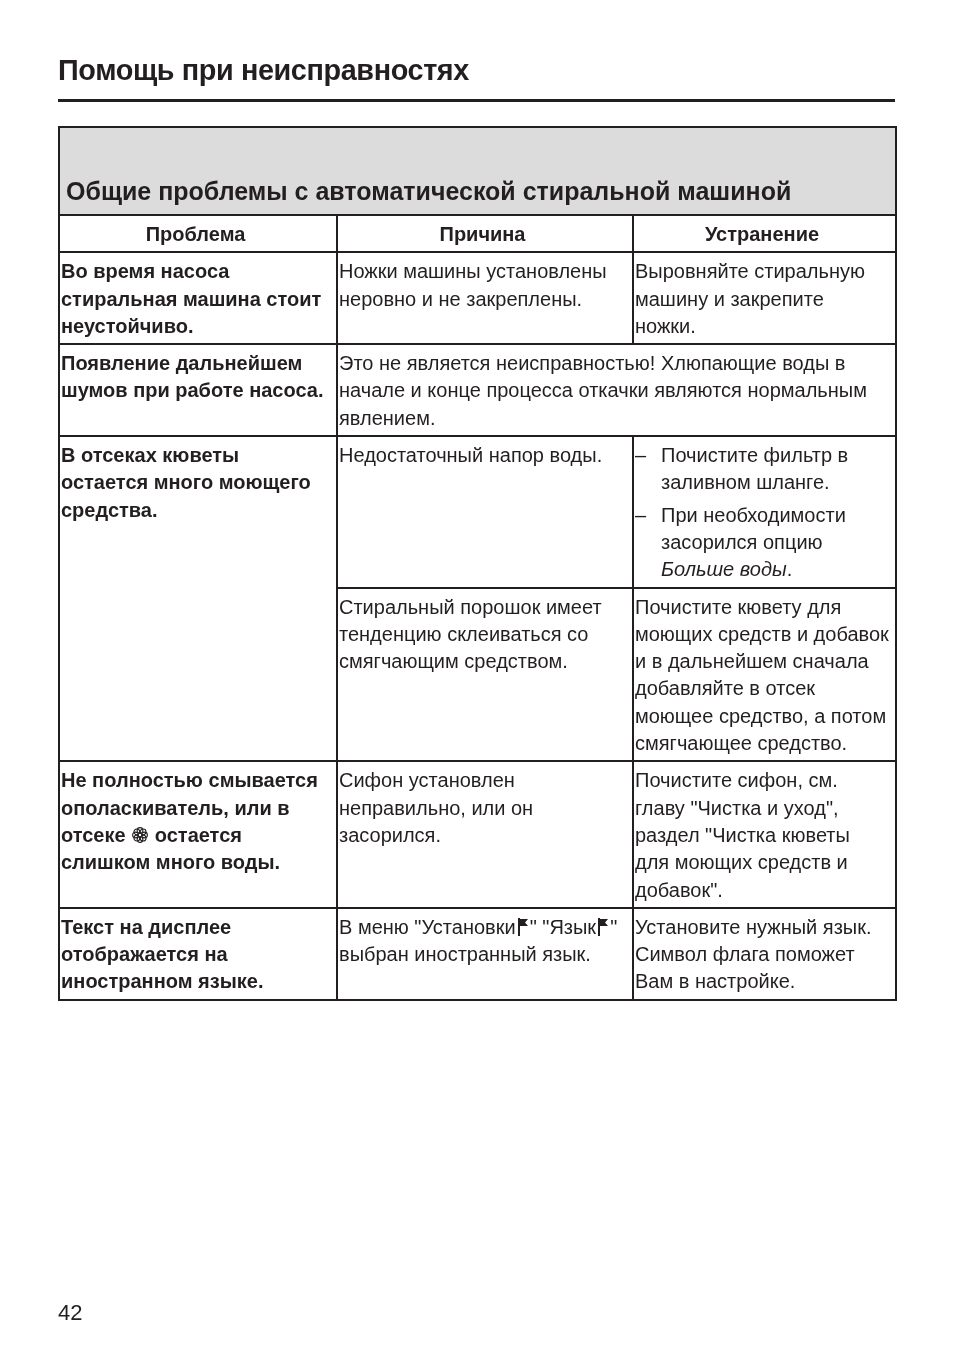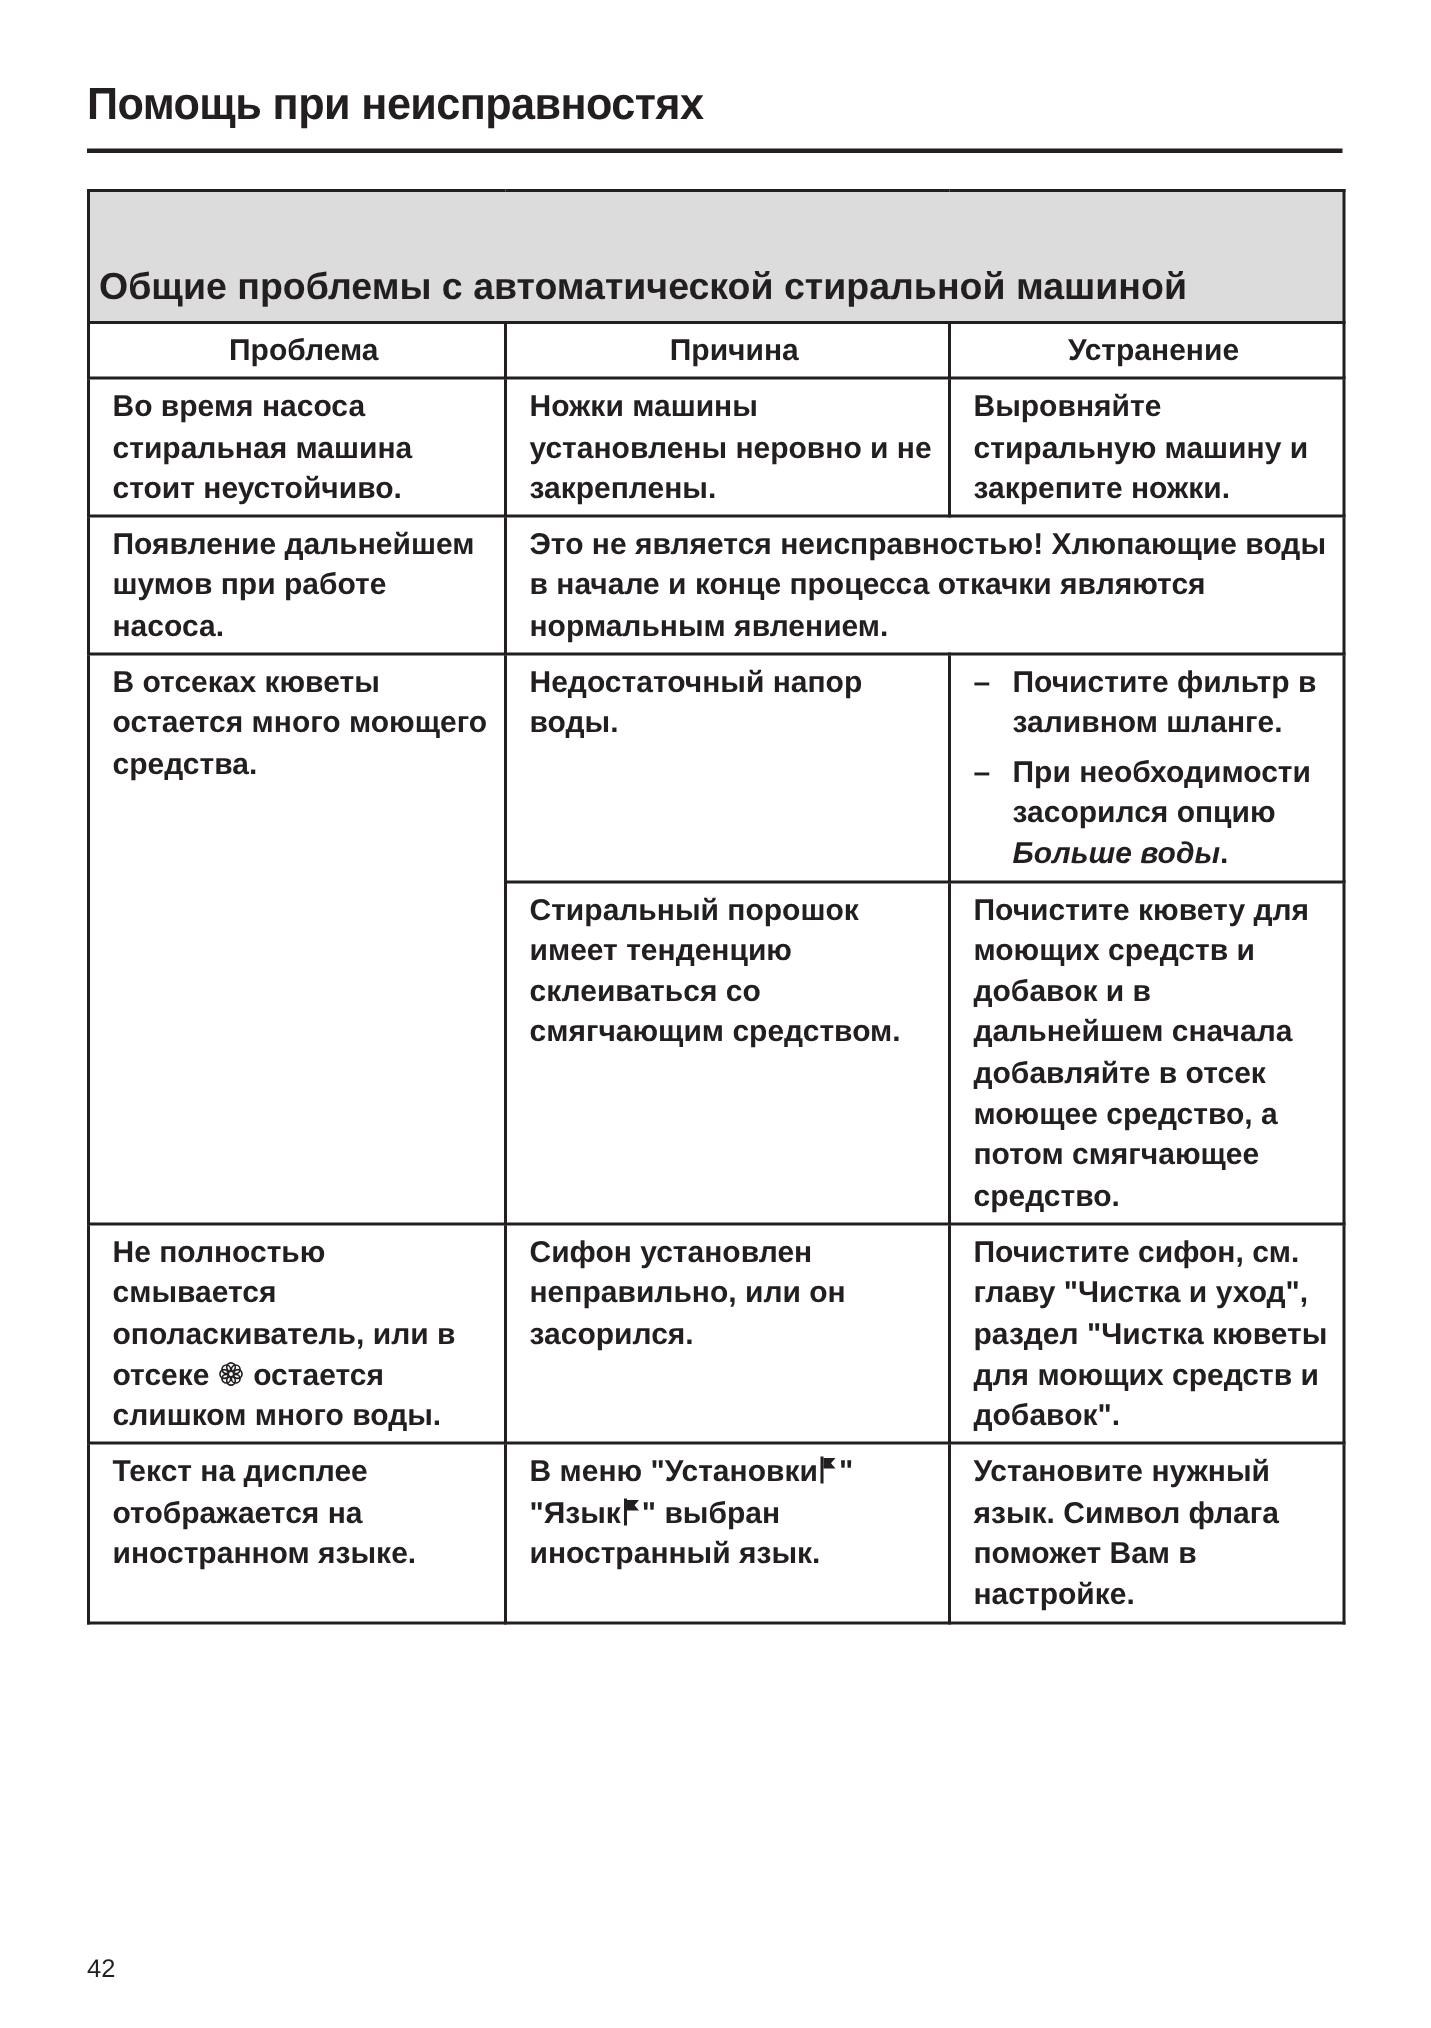--- a/index.html
+++ b/index.html
@@ -1,35 +1,35 @@
 <!DOCTYPE html>
 <html><head>
 <meta charset="utf-8">
 <style>
   html, body { margin: 0; padding: 0; background: #ffffff; }
   body { width: 954px; height: 1352px; position: relative; font-family: "Liberation Sans", sans-serif; color: #231f20; }
   .page-title { position: absolute; left: 58px; top: 52px; font-size: 30px; font-weight: bold; letter-spacing: -0.4px; margin: 0; line-height: 36px; transform: scaleX(0.96); transform-origin: left; }
   .title-rule { position: absolute; left: 58px; top: 99px; width: 837px; height: 3px; background: #231f20; }
   table.trouble { position: absolute; left: 58px; top: 126px; width: 837px; border-collapse: collapse; table-layout: fixed; }
-  table.trouble td, table.trouble th { border: 2px solid #231f20; vertical-align: top; padding: 5px 6px 3px 15px; font-size: 20px; line-height: 27.3px; }
+  table.trouble td, table.trouble th { border: 2px solid #231f20; vertical-align: top; padding: 5px 6px 3px 1px; font-size: 20px; line-height: 27.3px; }
   .section-head { background: #dcdcdc; height: 78px; padding: 0 6px 8px 6px !important; vertical-align: bottom !important; font-size: 25px !important; font-weight: bold; text-align: left; line-height: 30px !important; }
   th.col-head { font-size: 20px; font-weight: bold; text-align: center; padding: 5px 6px 4px 6px; line-height: 28px; }
   td.problem { font-weight: bold; }
-  td.normal { font-weight: bold; }
+  td.normal { font-weight: normal; }
   col.c1 { width: 278px; }
   col.c2 { width: 296px; }
   col.c3 { width: 263px; }
   ul.dash { margin: 0; padding: 0; list-style: none; }
   ul.dash li { position: relative; padding-left: 26px; margin-bottom: 5px; }
   ul.dash li:last-child { margin-bottom: 0; }
   ul.dash li .dash-mark { position: absolute; left: 0; top: 0; }
   .it { font-style: italic; }
   .flower-icon { display: inline-block; width: 18px; height: 18px; vertical-align: -2px; }
   .flag-icon { display: inline-block; width: 12px; height: 20px; vertical-align: -3px; margin: 0 1px; }
-  .page-number { position: absolute; left: 58px; top: 1302px; font-size: 17px; line-height: 22px; }
+  .page-number { position: absolute; left: 58px; top: 1302px; font-size: 22px; line-height: 22px; }
 </style>
 </head>
 <body>
 
 <h1 class="page-title">Помощь при неисправностях</h1>
 <div class="title-rule"></div>
 
 <table class="trouble">
   <colgroup>
       <col class="c1">

